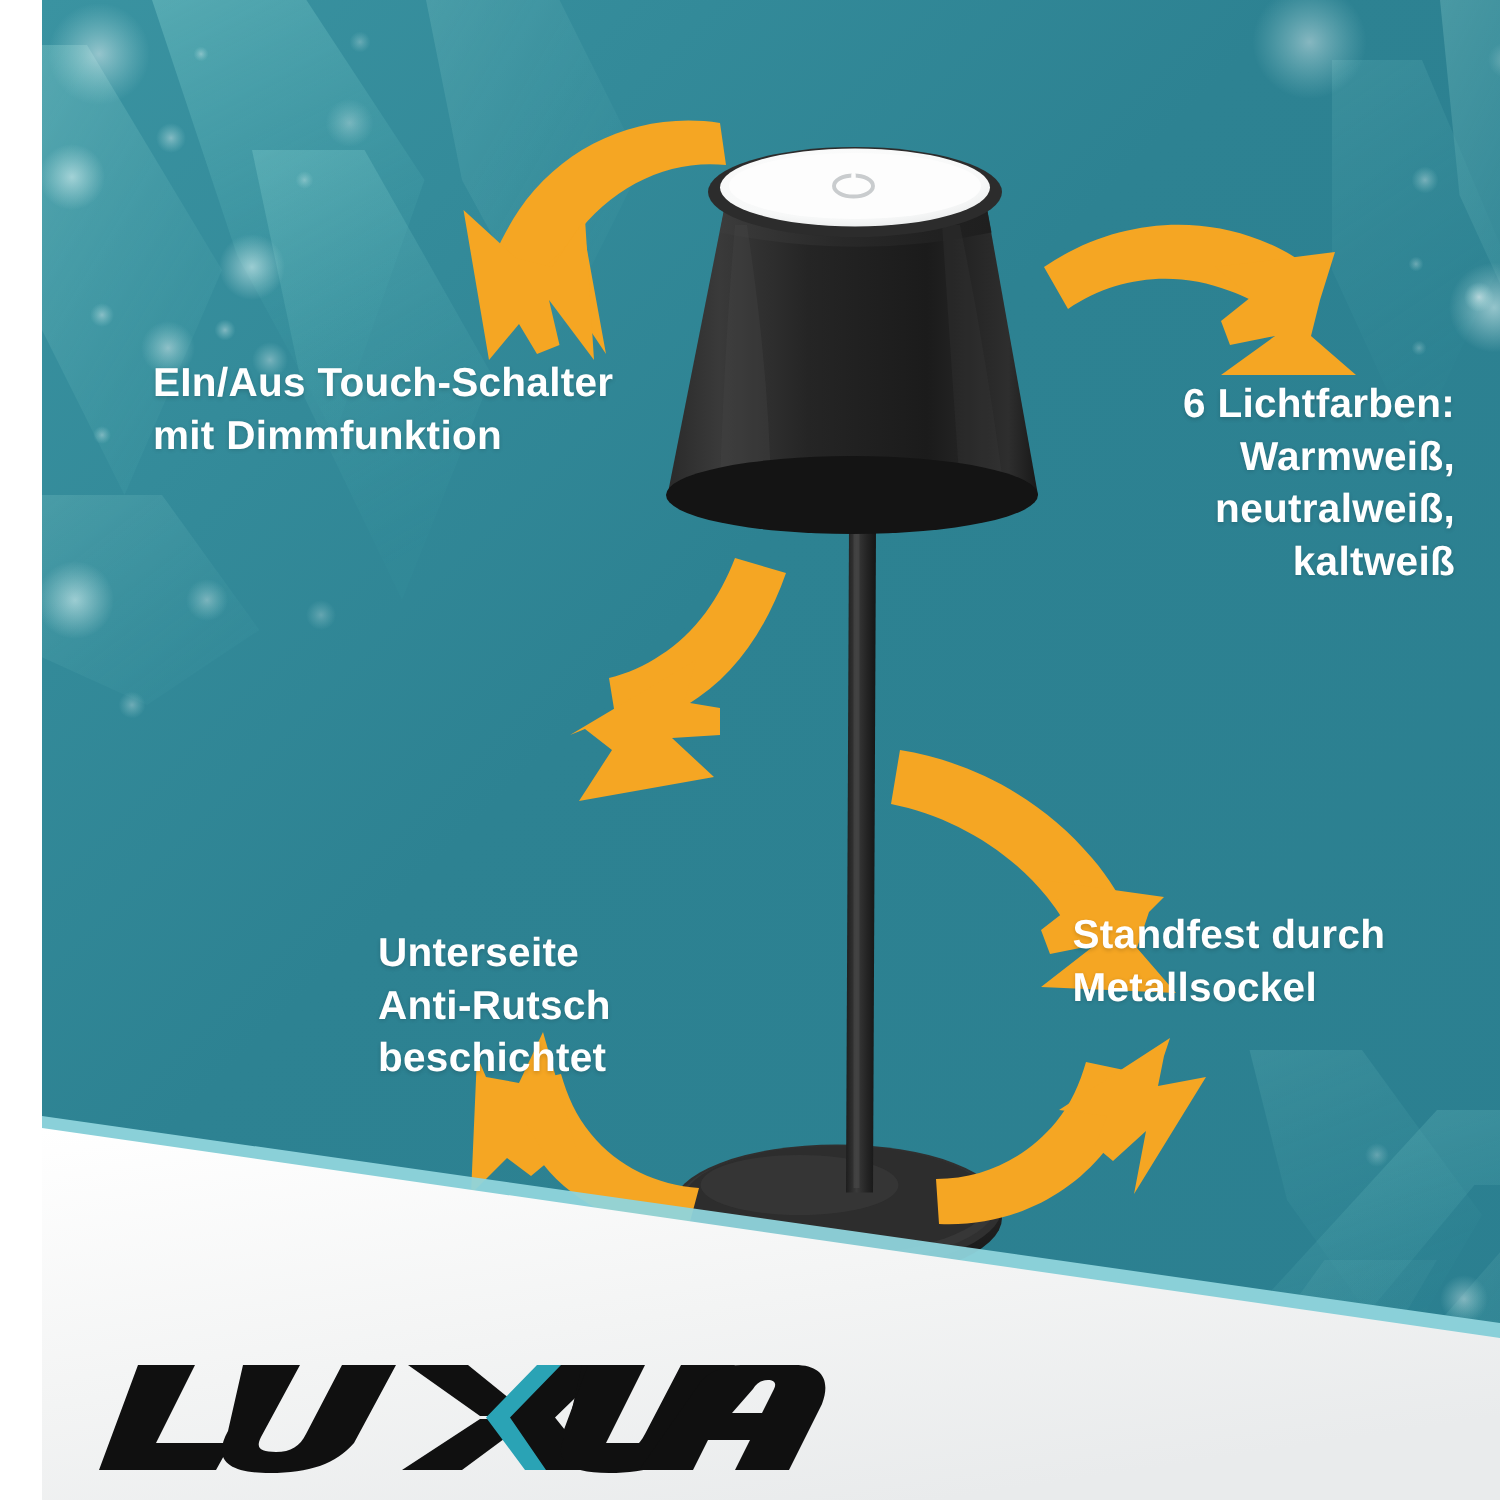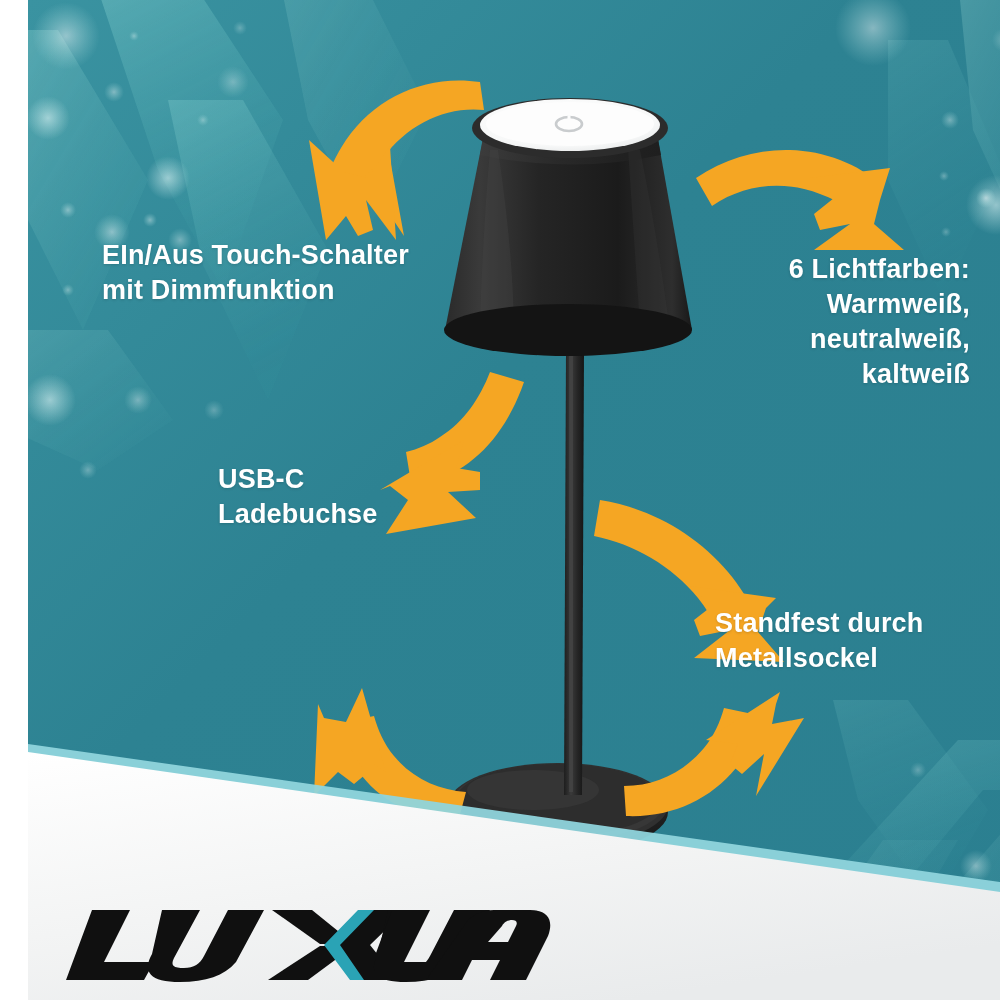--- a/index.html
+++ b/index.html
@@ -301,26 +301,27 @@
   </svg>
 
   <div class="callout" id="callout-touch">EIn/Aus Touch-Schalter
 mit Dimmfunktion</div>
 
   <div class="callout" id="callout-colors">6 Lichtfarben:
 Warmweiß,
 neutralweiß,
 kaltweiß</div>
 
-  <div class="callout" id="callout-usbc">USB-C
-Ladebuchse</div>
 
   <div class="callout" id="callout-base">Standfest durch
 Metallsockel</div>
 
+  <div class="callout" id="callout-antislip">Unterseite
+Anti-Rutsch
+beschichtet</div>
 
   <svg class="layer" viewBox="0 0 1000 1000" xmlns="http://www.w3.org/2000/svg">
     <path d="M 0 744 L 1000 886 L 1000 1000 L 0 1000 Z" fill="#8fd4dc" opacity="0.95"></path>
     <path d="M 0 752 L 1000 896 L 1000 1000 L 0 1000 Z" fill="url(#gWhiteBand)"></path>
   </svg>
 
   <div id="logo-wrap">
     <svg width="440" height="76" viewBox="0 0 440 76" xmlns="http://www.w3.org/2000/svg">
       <g fill="#101010">
 

